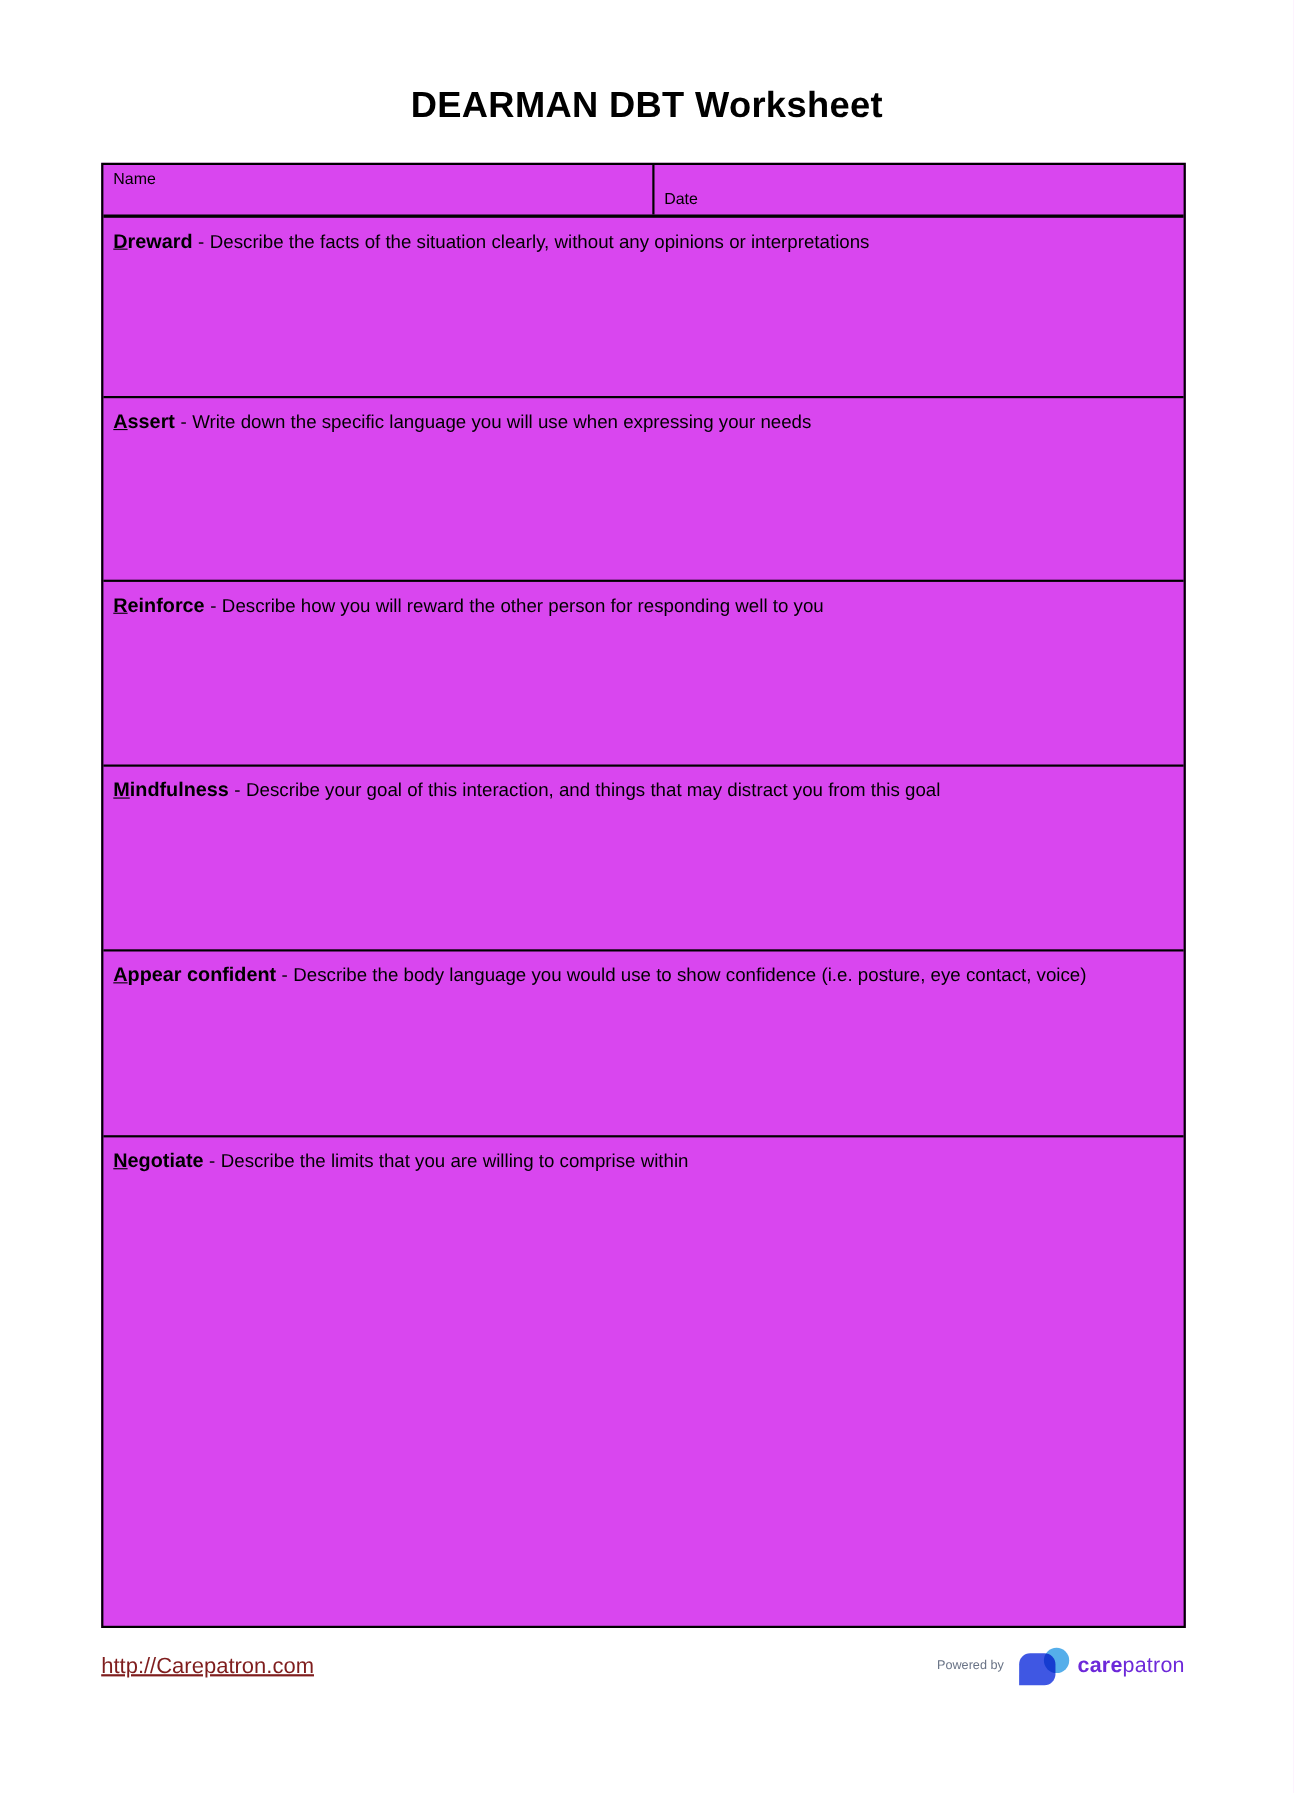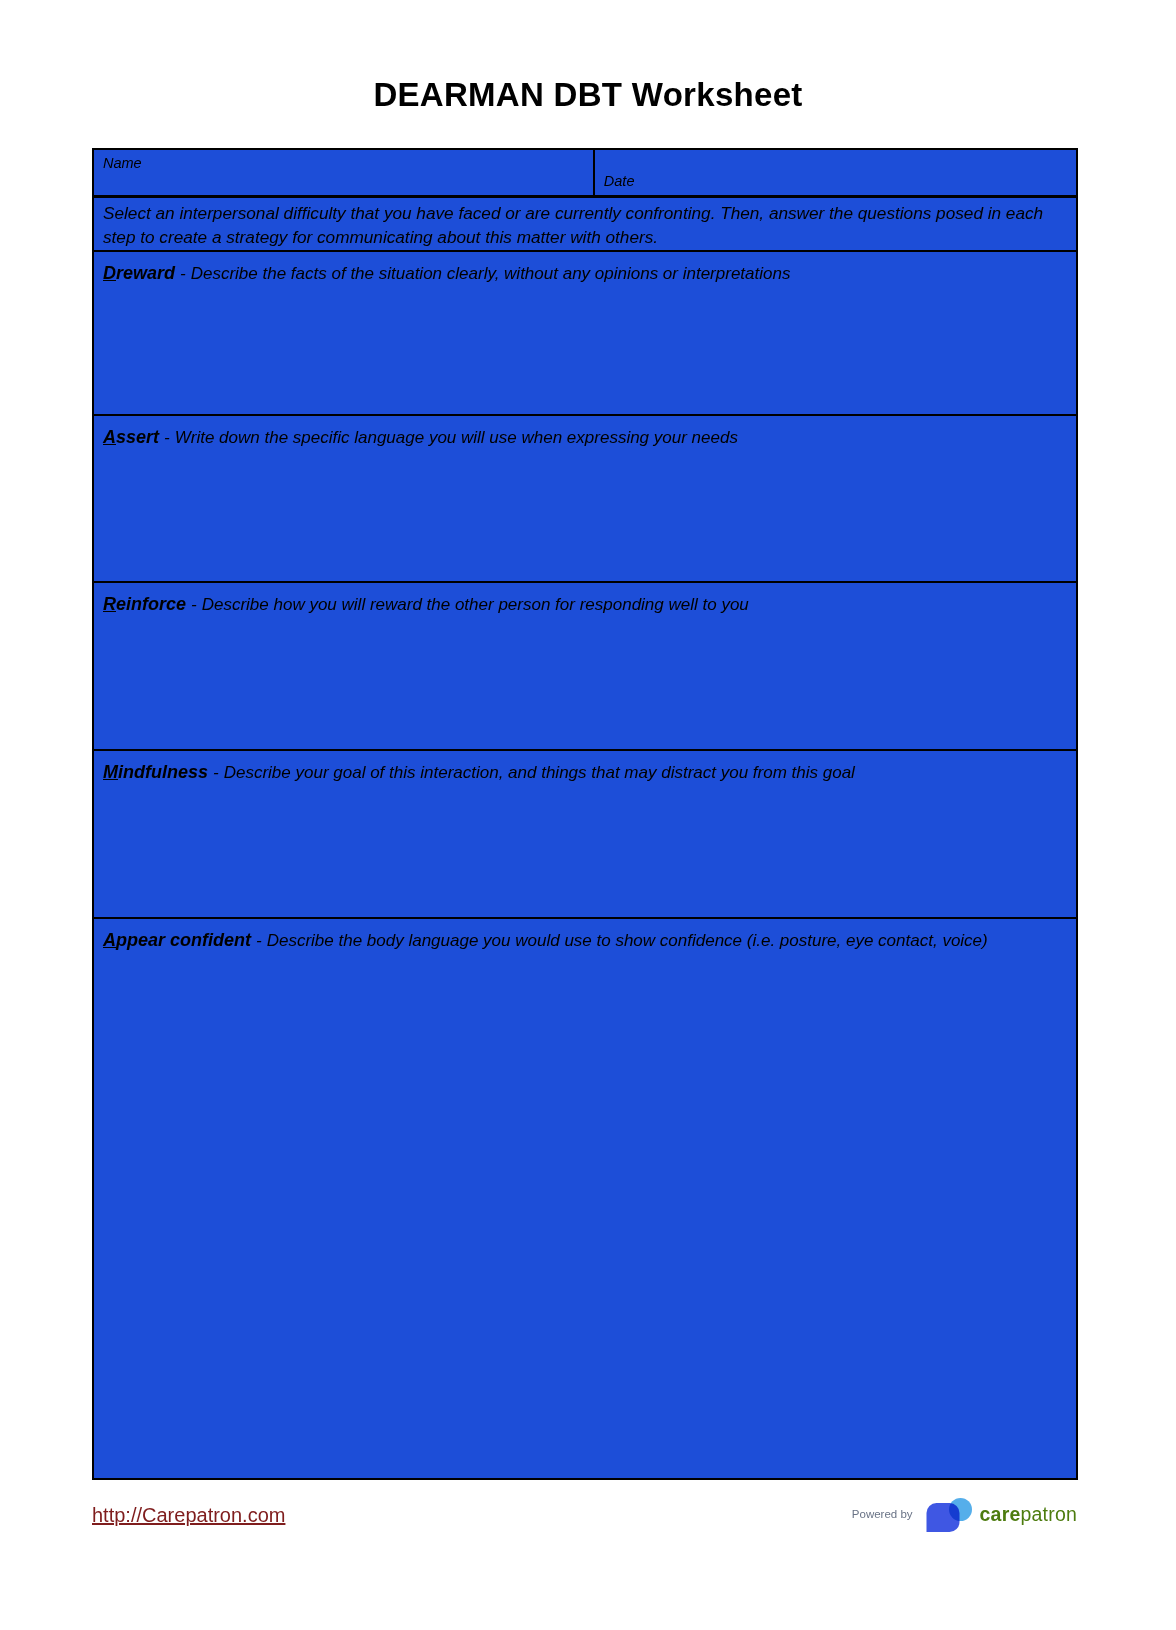--- a/index.html
+++ b/index.html
@@ -13,22 +13,21 @@
   .page-title {
     position: absolute; top: 76px; left: 0; width: 100%;
     text-align: center;
     font-size: 33px; font-weight: 700; letter-spacing: 0.3px;
   }
   .sheet {
     position: absolute; left: 92px; top: 148px;
     width: 986px; height: 1332px;
     border: 2px solid #000;
     display: flex; flex-direction: column;
-    background: #1d4ed8;
-    font-style: italic;
+    background: #d946ef;
   }
   .row-namedate {
     height: 48px; flex: 0 0 48px;
     border-bottom: 3px solid #000;
     display: flex;
   }
   .cell-name {
     width: 51%; border-right: 2px solid #000;
     padding: 5px 9px; font-size: 14.5px;
   }
@@ -85,21 +84,20 @@
 
   <div class="row-namedate">
     <div class="cell-name">
       <span>Name</span>
     </div>
     <div class="cell-date">
       <span>Date</span>
     </div>
   </div>
 
-  <div class="row-instructions">Select an interpersonal difficulty that you have faced or are currently confronting. Then, answer the questions posed in each step to create a strategy for communicating about this matter with others.</div>
 
   <div class="section s-h1">
     <div class="section-header">
       <span class="term"><span class="initial">D</span><span>reward</span></span><span class="dash">-</span><span class="desc">Describe the facts of the situation clearly, without any opinions or interpretations</span>
     </div>
     <div class="writing-area"></div>
   </div>
 
 
   <div class="section s-h3">
@@ -123,28 +121,34 @@
     <div class="writing-area"></div>
   </div>
 
   <div class="section s-h6">
     <div class="section-header">
       <span class="term"><span class="initial">A</span><span>ppear confident</span></span><span class="dash">-</span><span class="desc">Describe the body language you would use to show confidence (i.e. posture, eye contact, voice)</span>
     </div>
     <div class="writing-area"></div>
   </div>
 
+  <div class="section">
+    <div class="section-header">
+      <span class="term"><span class="initial">N</span><span>egotiate</span></span><span class="dash">-</span><span class="desc">Describe the limits that you are willing to comprise within</span>
+    </div>
+    <div class="writing-area"></div>
+  </div>
 
 </div>
 
 <a class="footer-link">http://Carepatron.com</a>
 
 <div class="powered-block">
   <span class="powered-by">Powered by</span>
   <svg class="logo-mark" viewBox="0 0 46 37" xmlns="http://www.w3.org/2000/svg">
     <path d="M10 7 H23 A10 10 0 0 1 33 17 V26 A10 10 0 0 1 23 36 H0 V17 A10 10 0 0 1 10 7 Z" fill="#3f57e3"></path>
     <circle cx="34" cy="13.5" r="11.5" style="mix-blend-mode: multiply;" fill="#55aeea"></circle>
   </svg>
-  <span class="brand-text" style="color:#4d7c0f;">
+  <span class="brand-text" style="color:#6d28d9;">
     <span class="brand-bold">care</span>
       <span class="brand-light">patron</span>
   </span>
 </div>
 
 </body></html>

